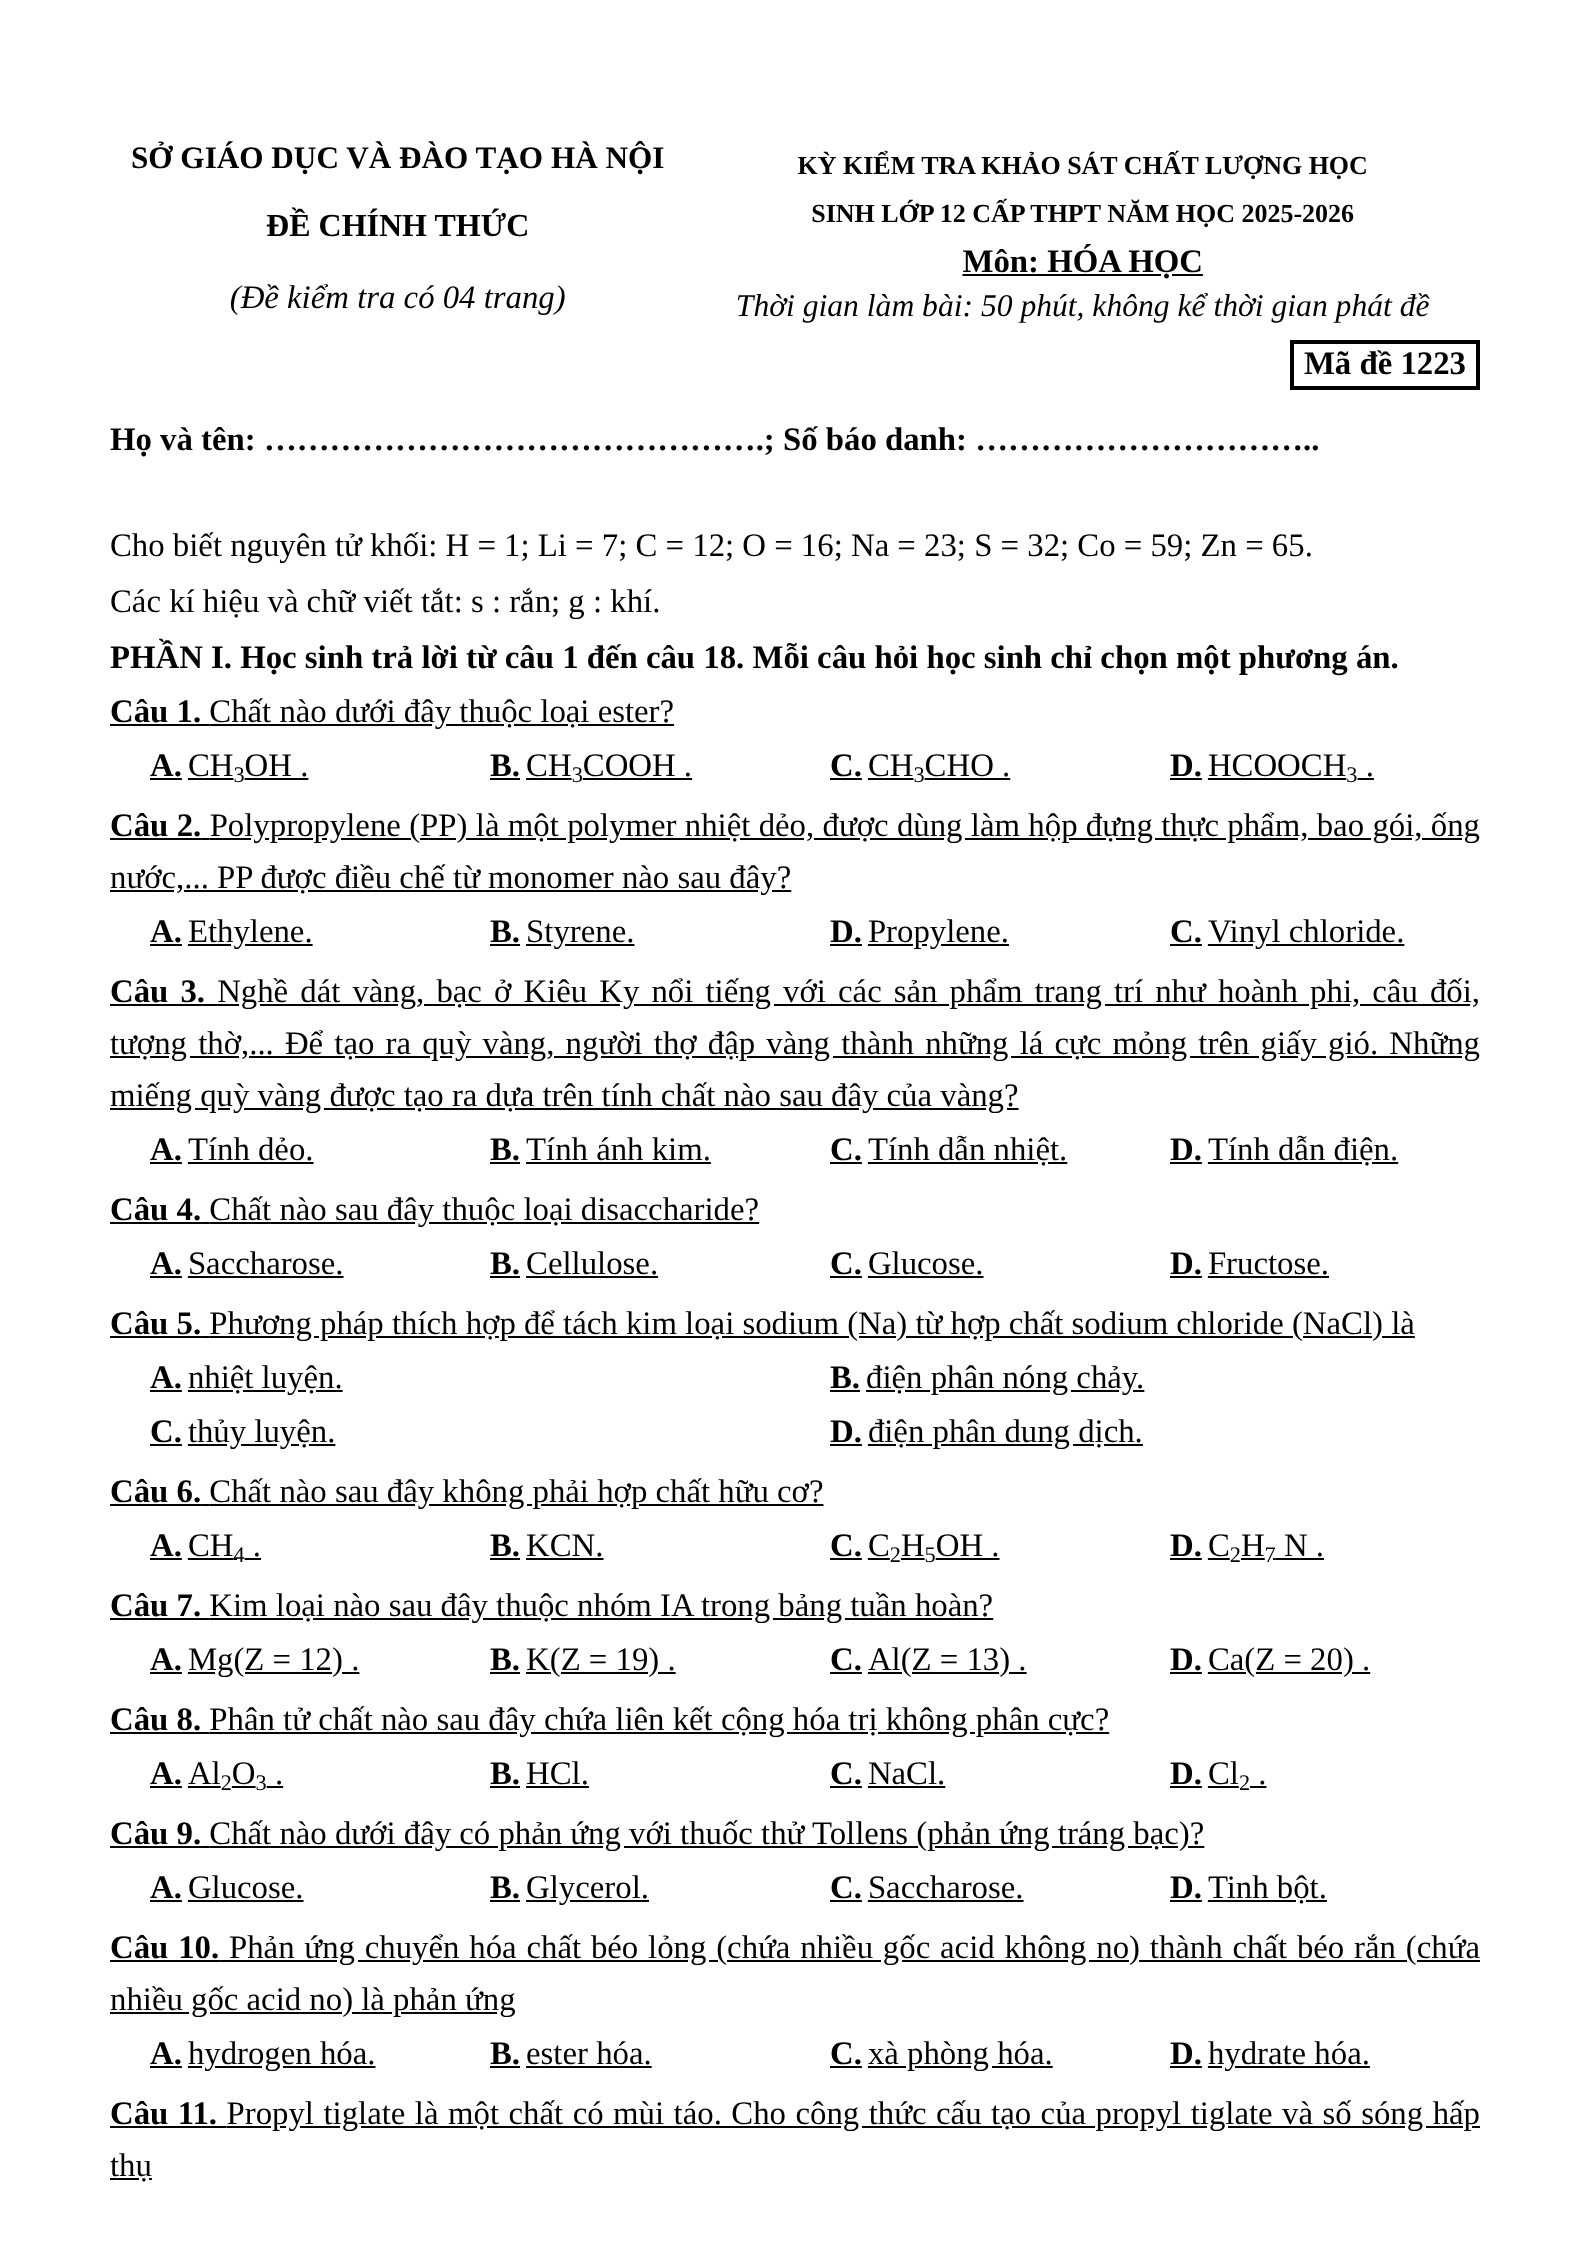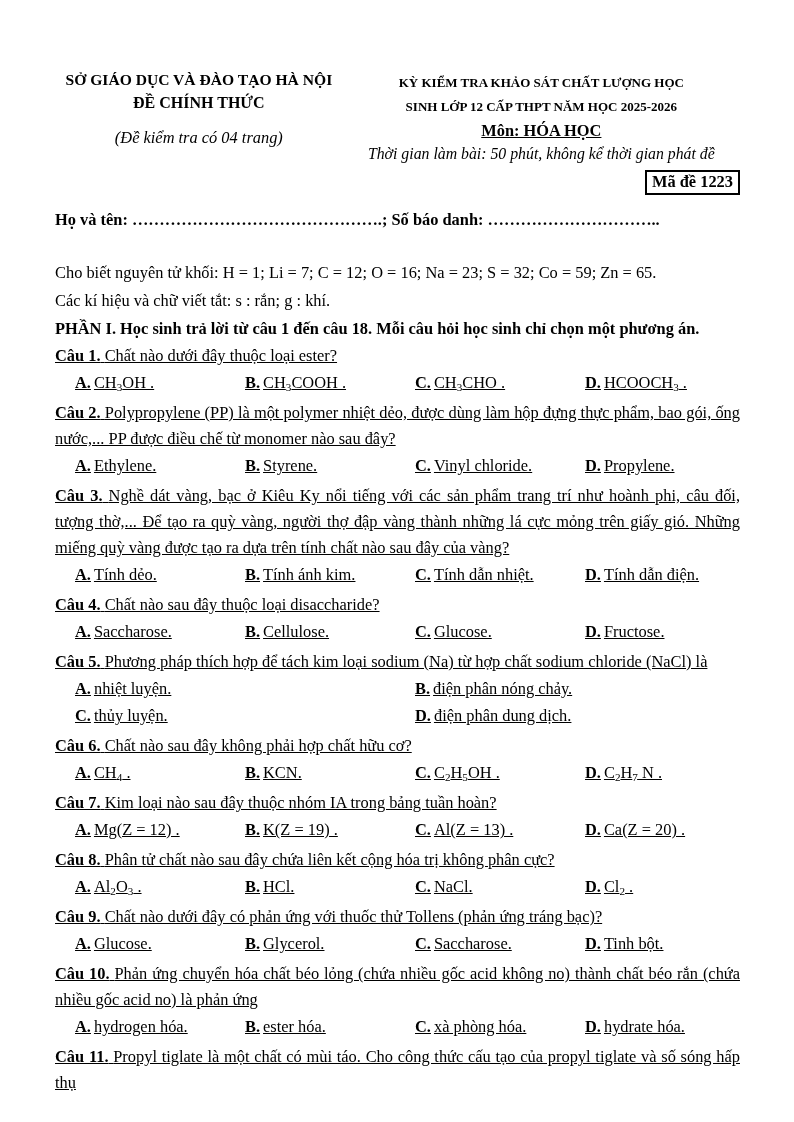--- a/index.html
+++ b/index.html
@@ -13,21 +13,21 @@
   }
   .page { padding:71px 54px 0 55px; }
 
   
   .header { display:flex; }
   .header-left  { width:42%; text-align:center; }
   .header-right { width:58%; text-align:center; }
   .h-bold   { font-weight:bold; }
   .h-italic { font-style:italic; }
   .hl-dept   { font-size:15.6px; white-space:nowrap; }
-  .hl-status { margin-top:5px; font-size:16px; }
+  .hl-status { margin-top:16px; font-size:16px; }
   .hl-pages  { margin-top:16px; }
   .hr-title  { font-size:13px; white-space:nowrap; line-height:24px; }
   .hr-subject{ margin-top:2px;text-decoration:underline; }
   .hr-duration { margin-top:4px; font-size:15.8px; white-space:nowrap; }
   .code-row  { text-align:right; margin-top:7px; }
   .code-box  { display:inline-block; border:2px solid #000; padding:0 5px 1px 5px; font-weight:bold; }
 
   
   .student-line { margin-top:13px; font-weight:bold; line-height:23px; }
   .info-block   { margin-top:28px; }
@@ -82,22 +82,22 @@
       <span class="opt"><b class="opt-letter">C.</b><span>CH<sub>3</sub>CHO .</span></span>
       <span class="opt"><b class="opt-letter">D.</b><span>HCOOCH<sub>3</sub> .</span></span>
     </div>
   </div>
 
   <div class="question">
     <p class="q-text"><b class="q-num">Câu 2.</b> <span>Polypropylene (PP) là một polymer nhiệt dẻo, được dùng làm hộp đựng thực phẩm, bao gói, ống nước,... PP được điều chế từ monomer nào sau đây?</span></p>
     <div class="options cols-4">
       <span class="opt"><b class="opt-letter">A.</b><span>Ethylene.</span></span>
       <span class="opt"><b class="opt-letter">B.</b><span>Styrene.</span></span>
+      <span class="opt"><b class="opt-letter">D.</b><span>Propylene.</span></span>
       <span class="opt"><b class="opt-letter">C.</b><span>Vinyl chloride.</span></span>
-      <span class="opt"><b class="opt-letter">D.</b><span>Propylene.</span></span>
     </div>
   </div>
 
   <div class="question">
     <p class="q-text"><b class="q-num">Câu 3.</b> <span>Nghề dát vàng, bạc ở Kiêu Ky nổi tiếng với các sản phẩm trang trí như hoành phi, câu đối, tượng thờ,... Để tạo ra quỳ vàng, người thợ đập vàng thành những lá cực mỏng trên giấy gió. Những miếng quỳ vàng được tạo ra dựa trên tính chất nào sau đây của vàng?</span></p>
     <div class="options cols-4">
       <span class="opt"><b class="opt-letter">A.</b><span>Tính dẻo.</span></span>
       <span class="opt"><b class="opt-letter">B.</b><span>Tính ánh kim.</span></span>
       <span class="opt"><b class="opt-letter">C.</b><span>Tính dẫn nhiệt.</span></span>
       <span class="opt"><b class="opt-letter">D.</b><span>Tính dẫn điện.</span></span>

